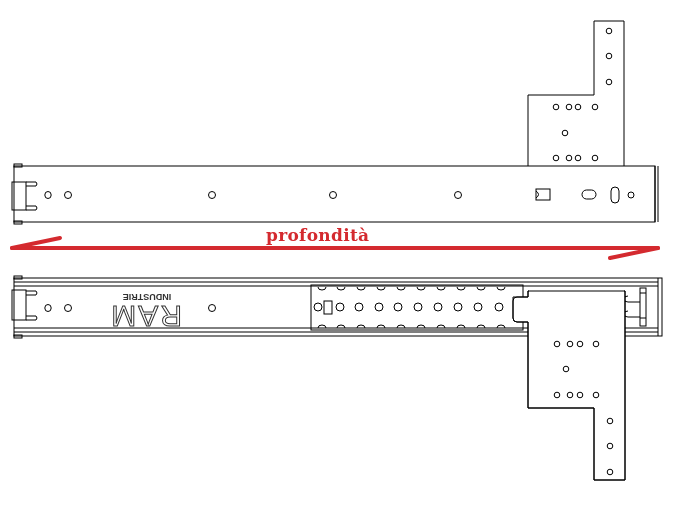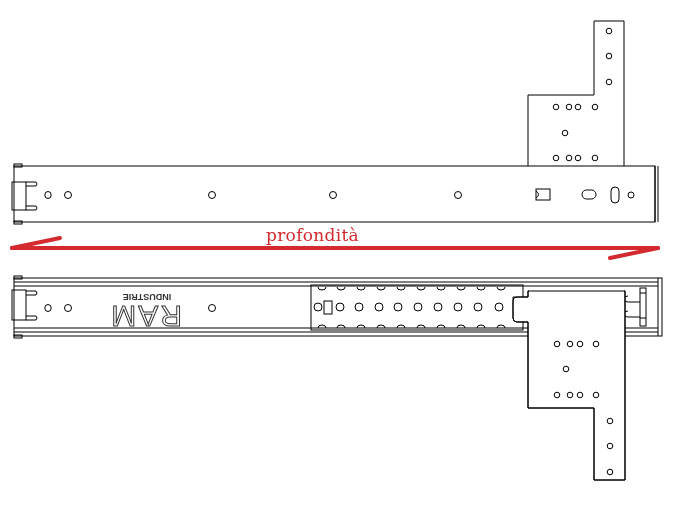--- a/index.html
+++ b/index.html
@@ -1,18 +1,18 @@
 <!DOCTYPE html>
 <html><head>
 <meta charset="utf-8">
 <style>
   html,body{margin:0;padding:0;background:#ffffff;}
   body{width:695px;height:510px;position:relative;overflow:hidden;font-family:"Liberation Sans",sans-serif;}
   svg{position:absolute;left:0;top:0;}
-  .lbl{position:absolute;left:266px;top:225px;font-family:"DejaVu Serif",serif;font-weight:normal;font-size:17px;color:#d42a2f;letter-spacing:0.3px;}
+  .lbl{position:absolute;left:266px;top:225px;font-family:"DejaVu Serif",serif;font-weight:bold;font-size:17px;color:#d42a2f;letter-spacing:0.3px;}
   .brand{position:absolute;left:112px;top:292px;width:70px;text-align:center;transform:rotate(180deg);transform-origin:center;color:#333;}
   .brand .big{font-family:"Liberation Sans",sans-serif;font-size:30px;line-height:28px;letter-spacing:2px;color:#fff;-webkit-text-stroke:1px #333;}
   .brand .small{font-family:"Liberation Sans",sans-serif;font-size:9px;font-weight:bold;line-height:10px;}
 </style>
 </head>
 <body>
 
 <svg width="695" height="510" viewBox="0 0 695 510">
   <g fill="none" stroke="#000" stroke-width="1">
 

